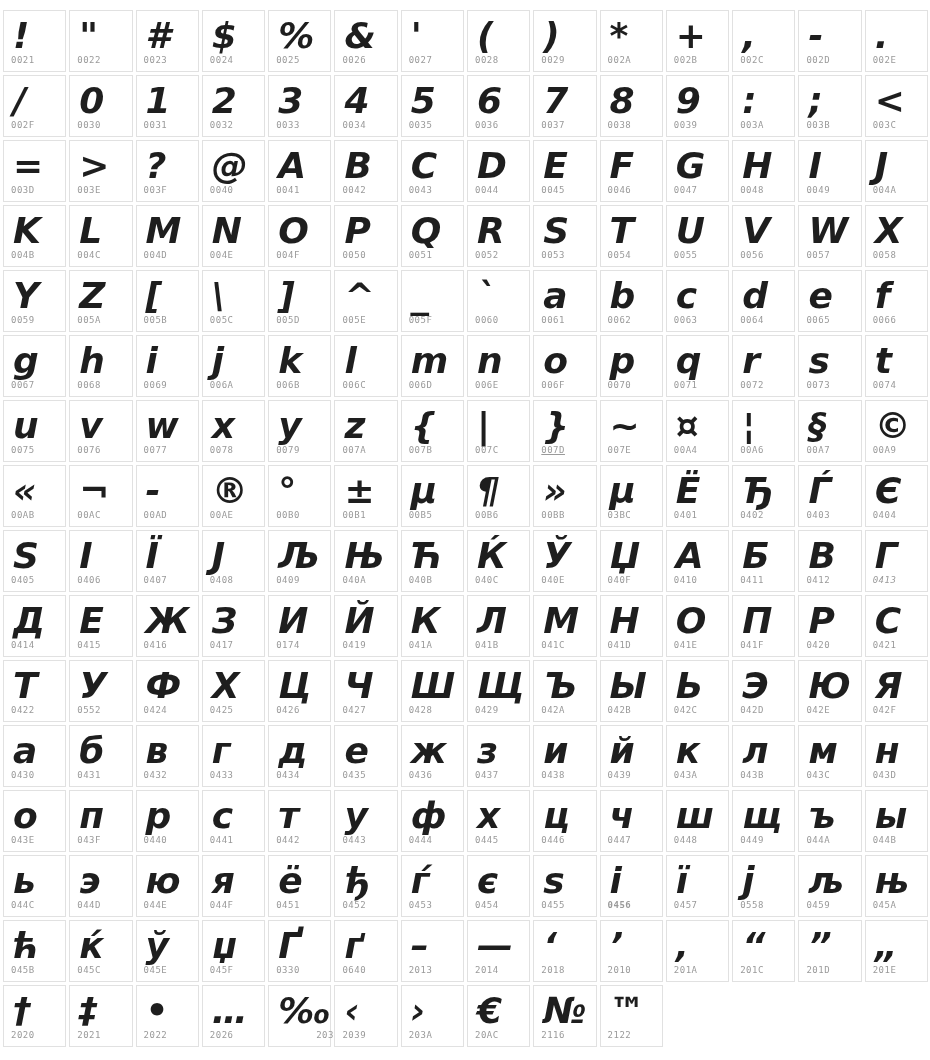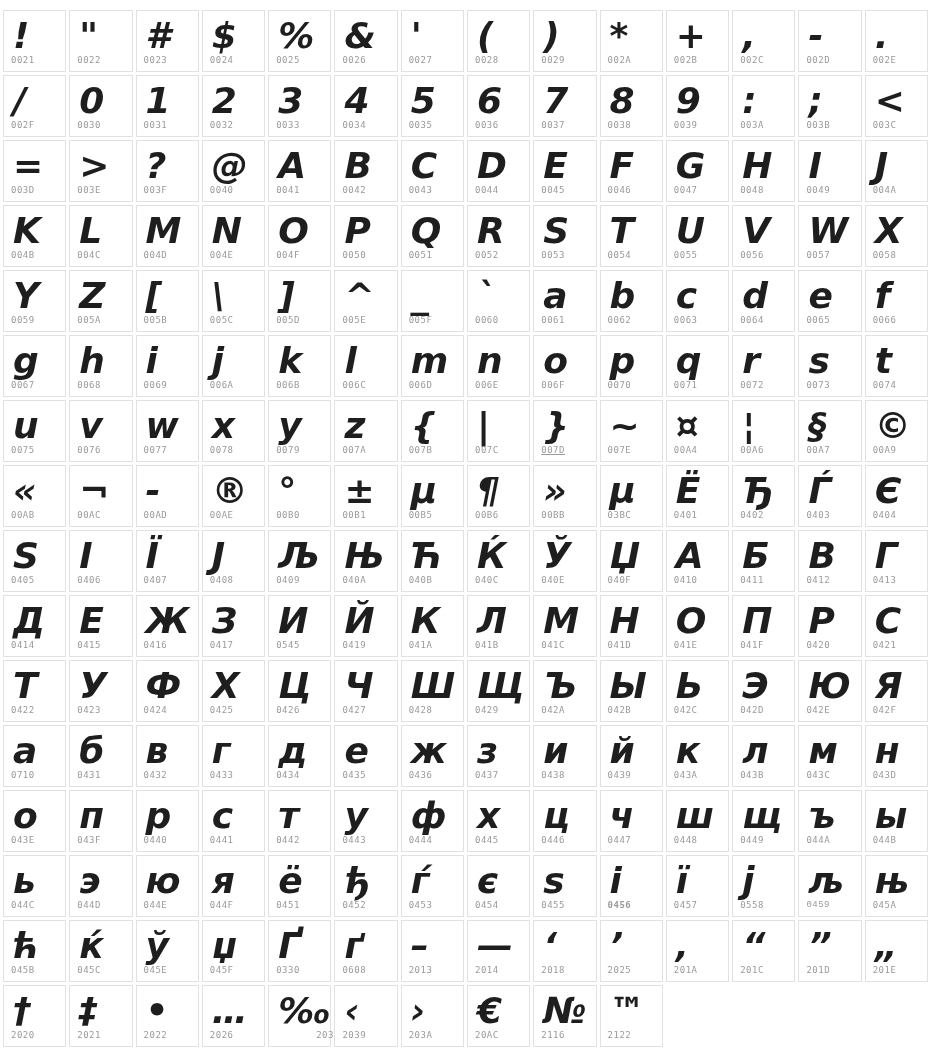--- a/index.html
+++ b/index.html
@@ -547,41 +547,41 @@
     <div class="cell" style="border-color: rgb(225, 225, 225);">
       <span class="glyph" style="color: rgb(30, 30, 30);">Б</span>
       <span class="code" style="color: rgb(154, 154, 154);">0411</span>
     </div>
     <div class="cell" style="border-color: rgb(225, 225, 225);">
       <span class="glyph" style="color: rgb(30, 30, 30);">В</span>
       <span class="code" style="color: rgb(154, 154, 154);">0412</span>
     </div>
     <div class="cell" style="border-color: rgb(225, 225, 225);">
       <span class="glyph" style="color: rgb(30, 30, 30);">Г</span>
-      <span class="code" style="color: rgb(154, 154, 154);">0413</span>
+      <span class="code" style="color: rgb(154, 154, 154); font-style: italic;">0413</span>
     </div>
     <div class="cell" style="border-color: rgb(225, 225, 225);">
       <span class="glyph" style="color: rgb(30, 30, 30);">Д</span>
       <span class="code" style="color: rgb(154, 154, 154);">0414</span>
     </div>
     <div class="cell" style="border-color: rgb(225, 225, 225);">
       <span class="glyph" style="color: rgb(30, 30, 30);">Е</span>
       <span class="code" style="color: rgb(154, 154, 154);">0415</span>
     </div>
     <div class="cell" style="border-color: rgb(225, 225, 225);">
       <span class="glyph" style="color: rgb(30, 30, 30);">Ж</span>
       <span class="code" style="color: rgb(154, 154, 154);">0416</span>
     </div>
     <div class="cell" style="border-color: rgb(225, 225, 225);">
       <span class="glyph" style="color: rgb(30, 30, 30);">З</span>
       <span class="code" style="color: rgb(154, 154, 154);">0417</span>
     </div>
     <div class="cell" style="border-color: rgb(225, 225, 225);">
       <span class="glyph" style="color: rgb(30, 30, 30);">И</span>
-      <span class="code" style="color: rgb(154, 154, 154);">0545</span>
+      <span class="code" style="color: rgb(154, 154, 154);">0174</span>
     </div>
     <div class="cell" style="border-color: rgb(225, 225, 225);">
       <span class="glyph" style="color: rgb(30, 30, 30);">Й</span>
       <span class="code" style="color: rgb(154, 154, 154);">0419</span>
     </div>
     <div class="cell" style="border-color: rgb(225, 225, 225);">
       <span class="glyph" style="color: rgb(30, 30, 30);">К</span>
       <span class="code" style="color: rgb(154, 154, 154);">041A</span>
     </div>
     <div class="cell" style="border-color: rgb(225, 225, 225);">
@@ -611,21 +611,21 @@
     <div class="cell" style="border-color: rgb(225, 225, 225);">
       <span class="glyph" style="color: rgb(30, 30, 30);">С</span>
       <span class="code" style="color: rgb(154, 154, 154);">0421</span>
     </div>
     <div class="cell" style="border-color: rgb(225, 225, 225);">
       <span class="glyph" style="color: rgb(30, 30, 30);">Т</span>
       <span class="code" style="color: rgb(154, 154, 154);">0422</span>
     </div>
     <div class="cell" style="border-color: rgb(225, 225, 225);">
       <span class="glyph" style="color: rgb(30, 30, 30);">У</span>
-      <span class="code" style="color: rgb(154, 154, 154);">0423</span>
+      <span class="code" style="color: rgb(154, 154, 154);">0552</span>
     </div>
     <div class="cell" style="border-color: rgb(225, 225, 225);">
       <span class="glyph" style="color: rgb(30, 30, 30);">Ф</span>
       <span class="code" style="color: rgb(154, 154, 154);">0424</span>
     </div>
     <div class="cell" style="border-color: rgb(225, 225, 225);">
       <span class="glyph" style="color: rgb(30, 30, 30);">Х</span>
       <span class="code" style="color: rgb(154, 154, 154);">0425</span>
     </div>
     <div class="cell" style="border-color: rgb(225, 225, 225);">
@@ -663,21 +663,21 @@
     <div class="cell" style="border-color: rgb(225, 225, 225);">
       <span class="glyph" style="color: rgb(30, 30, 30);">Ю</span>
       <span class="code" style="color: rgb(154, 154, 154);">042E</span>
     </div>
     <div class="cell" style="border-color: rgb(225, 225, 225);">
       <span class="glyph" style="color: rgb(30, 30, 30);">Я</span>
       <span class="code" style="color: rgb(154, 154, 154);">042F</span>
     </div>
     <div class="cell" style="border-color: rgb(225, 225, 225);">
       <span class="glyph" style="color: rgb(30, 30, 30);">а</span>
-      <span class="code" style="color: rgb(154, 154, 154);">0710</span>
+      <span class="code" style="color: rgb(154, 154, 154);">0430</span>
     </div>
     <div class="cell" style="border-color: rgb(225, 225, 225);">
       <span class="glyph" style="color: rgb(30, 30, 30);">б</span>
       <span class="code" style="color: rgb(154, 154, 154);">0431</span>
     </div>
     <div class="cell" style="border-color: rgb(225, 225, 225);">
       <span class="glyph" style="color: rgb(30, 30, 30);">в</span>
       <span class="code" style="color: rgb(154, 154, 154);">0432</span>
     </div>
     <div class="cell" style="border-color: rgb(225, 225, 225);">
@@ -823,21 +823,21 @@
     <div class="cell" style="border-color: rgb(225, 225, 225);">
       <span class="glyph" style="color: rgb(30, 30, 30);">ї</span>
       <span class="code" style="color: rgb(154, 154, 154);">0457</span>
     </div>
     <div class="cell" style="border-color: rgb(225, 225, 225);">
       <span class="glyph" style="color: rgb(30, 30, 30);">ј</span>
       <span class="code" style="color: rgb(154, 154, 154);">0558</span>
     </div>
     <div class="cell" style="border-color: rgb(225, 225, 225);">
       <span class="glyph" style="color: rgb(30, 30, 30);">љ</span>
-      <span class="code" style="color: rgb(154, 154, 154); font-family: Liberation Mono, monospace;">0459</span>
+      <span class="code" style="color: rgb(154, 154, 154);">0459</span>
     </div>
     <div class="cell" style="border-color: rgb(225, 225, 225);">
       <span class="glyph" style="color: rgb(30, 30, 30);">њ</span>
       <span class="code" style="color: rgb(154, 154, 154); margin-top: 24px;">045A</span>
     </div>
     <div class="cell" style="border-color: rgb(225, 225, 225);">
       <span class="glyph" style="color: rgb(30, 30, 30);">ћ</span>
       <span class="code" style="color: rgb(154, 154, 154);">045B</span>
     </div>
     <div class="cell" style="border-color: rgb(225, 225, 225);">
@@ -851,37 +851,37 @@
     <div class="cell" style="border-color: rgb(225, 225, 225);">
       <span class="glyph" style="color: rgb(30, 30, 30);">џ</span>
       <span class="code" style="color: rgb(154, 154, 154);">045F</span>
     </div>
     <div class="cell" style="border-color: rgb(225, 225, 225);">
       <span class="glyph" style="color: rgb(30, 30, 30);">Ґ</span>
       <span class="code" style="color: rgb(154, 154, 154);">0330</span>
     </div>
     <div class="cell" style="border-color: rgb(225, 225, 225);">
       <span class="glyph" style="color: rgb(30, 30, 30);">ґ</span>
-      <span class="code" style="color: rgb(154, 154, 154);">0608</span>
+      <span class="code" style="color: rgb(154, 154, 154);">0640</span>
     </div>
     <div class="cell" style="border-color: rgb(225, 225, 225);">
       <span class="glyph" style="color: rgb(30, 30, 30);">–</span>
       <span class="code" style="color: rgb(154, 154, 154);">2013</span>
     </div>
     <div class="cell" style="border-color: rgb(225, 225, 225);">
       <span class="glyph" style="color: rgb(30, 30, 30);">—</span>
       <span class="code" style="color: rgb(154, 154, 154);">2014</span>
     </div>
     <div class="cell" style="border-color: rgb(225, 225, 225);">
       <span class="glyph" style="color: rgb(30, 30, 30);">‘</span>
       <span class="code" style="color: rgb(154, 154, 154);">2018</span>
     </div>
     <div class="cell" style="border-color: rgb(225, 225, 225);">
       <span class="glyph" style="color: rgb(30, 30, 30);">’</span>
-      <span class="code" style="color: rgb(154, 154, 154);">2025</span>
+      <span class="code" style="color: rgb(154, 154, 154);">2010</span>
     </div>
     <div class="cell" style="border-color: rgb(225, 225, 225);">
       <span class="glyph" style="color: rgb(30, 30, 30);">‚</span>
       <span class="code" style="color: rgb(154, 154, 154);">201A</span>
     </div>
     <div class="cell" style="border-color: rgb(225, 225, 225);">
       <span class="glyph" style="color: rgb(30, 30, 30);">“</span>
       <span class="code" style="color: rgb(154, 154, 154);">201C</span>
     </div>
     <div class="cell" style="border-color: rgb(225, 225, 225);">

